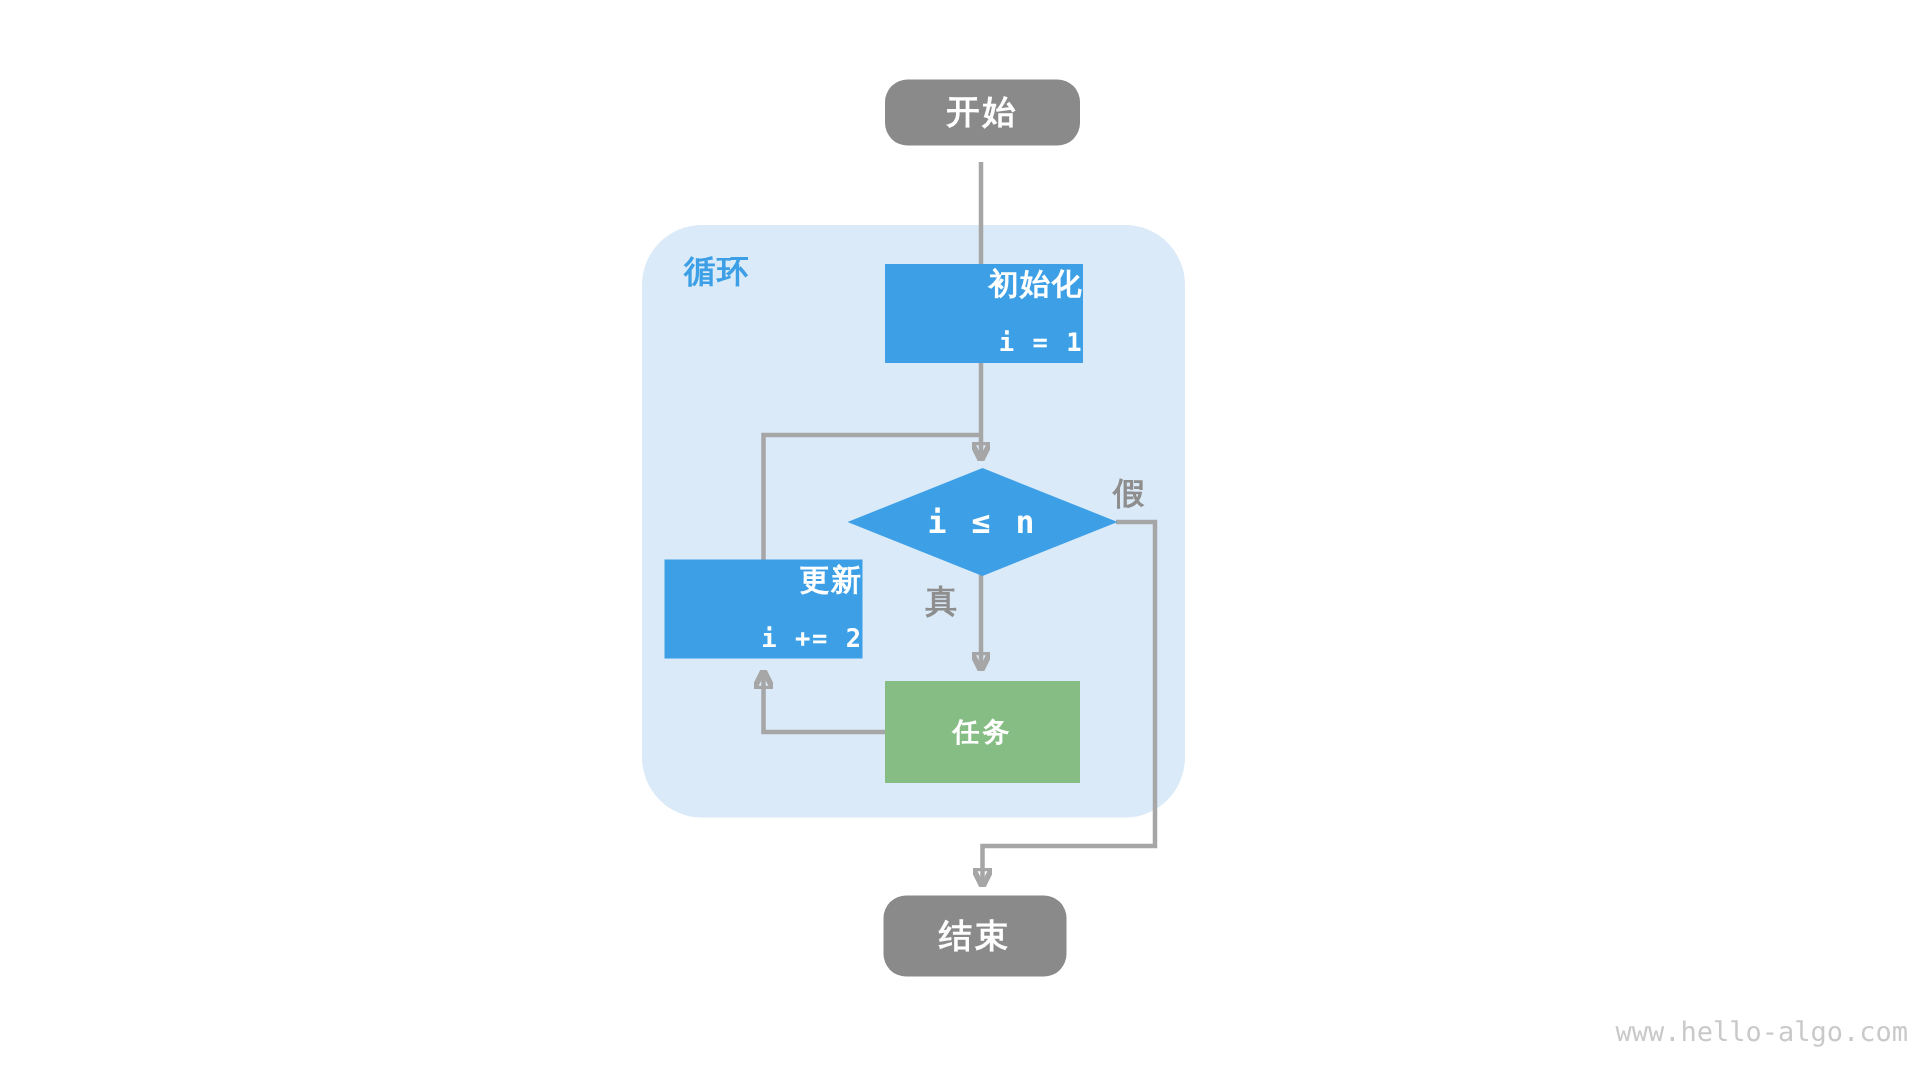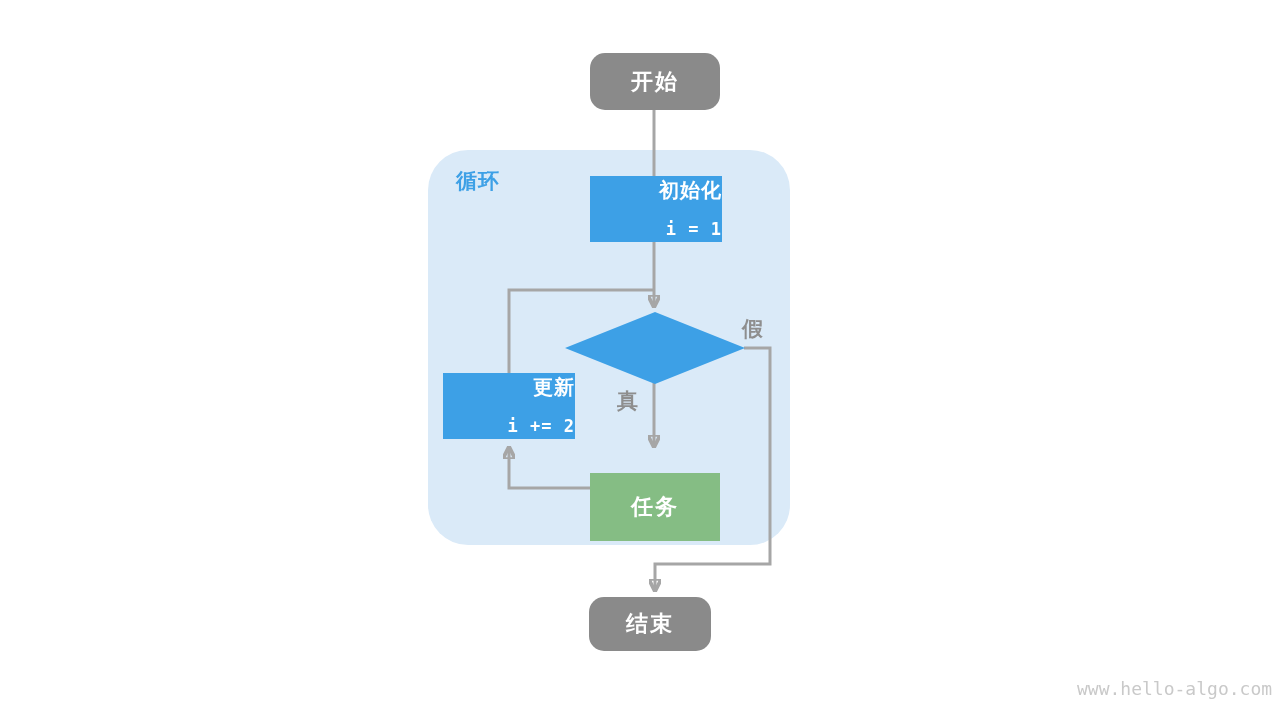--- a/index.html
+++ b/index.html
@@ -56,21 +56,21 @@
     text-align:center;
     line-height:1.25;
   }
   .terminal{
     background:var(--gray);
     border-radius:15px;
     font-size:22px;
     letter-spacing:2px;
   }
   .process-blue{background:var(--blue);font-size:20px;letter-spacing:1px;}
-  .process-green{background:var(--green);font-size:22px;letter-spacing:2px;margin-top:19px;}
+  .process-green{background:var(--green);font-size:18px;letter-spacing:2px;}
   .code{
     font-family:"DejaVu Sans Mono",monospace;
     font-size:17px;
     font-weight:bold;
     letter-spacing:1px;
     margin-top:16px;
   }
   .cond-label{
     position:absolute;
     left:565px;top:313px;width:180px;height:70px;
@@ -111,29 +111,30 @@
     </defs>
     <path d="M654,108 L654,178"></path>
     <path d="M654,241 L654,305" marker-end="url(#arrow)"></path>
     <path d="M509,374 L509,290 L654,290"></path>
     <path d="M654,383 L654,445" marker-end="url(#arrow)"></path>
     <path d="M591,488 L509,488 L509,449" marker-end="url(#arrow)"></path>
     <path d="M744,348 L770,348 L770,564 L655,564 L655,589" marker-end="url(#arrow)"></path>
     <polygon class="diamond" points="565,348 655,312 745,348 655,384"></polygon>
   </svg>
 
-  <div class="node terminal" style="left:590px;top:53px;width:130px;height:57px;">
+  <div class="node terminal" style="left:590px;top:53px;width:130px;height:44px;">
     <span>开始</span>
   </div>
 
   <div class="node process-blue" style="left:590px;top:176px;width:132px;height:66px;align-items:flex-end;">
     <span>初始化</span>
     <span class="code">i = 1</span>
   </div>
 
+  <div class="cond-label">i ≤ n</div>
 
   <div class="node process-blue" style="left:443px;top:373px;width:132px;height:66px;align-items:flex-end;">
     <span>更新</span>
     <span class="code">i += 2</span>
   </div>
 
   <div class="node process-green" style="left:590px;top:454px;width:130px;height:68px;">
     <span>任务</span>
   </div>
 

